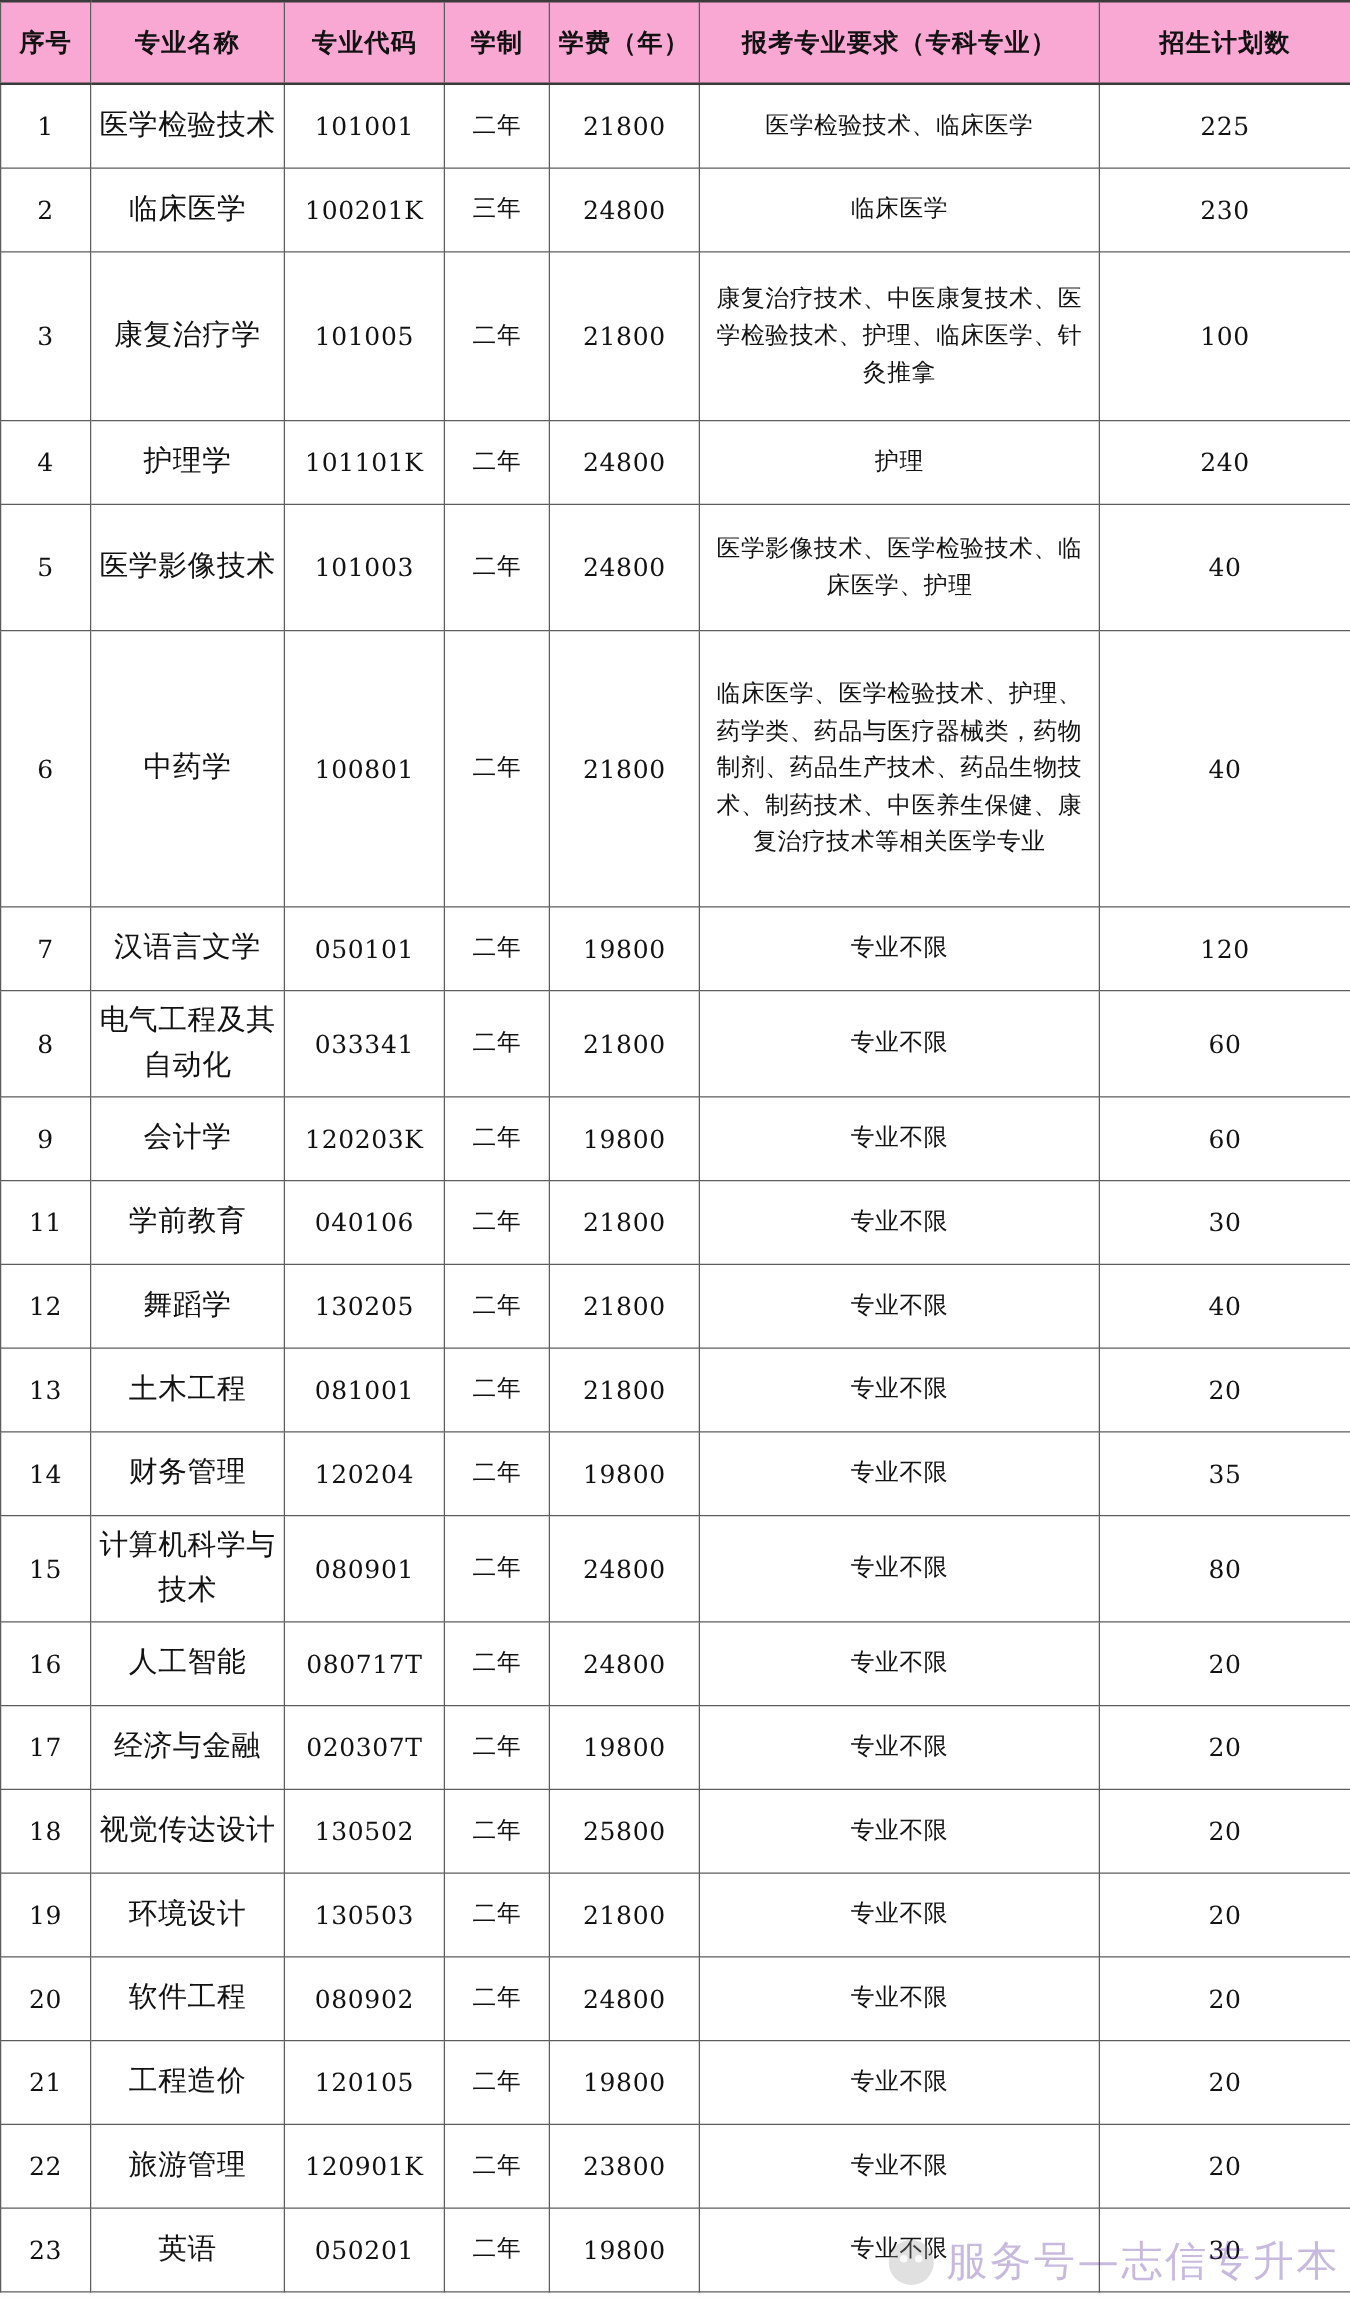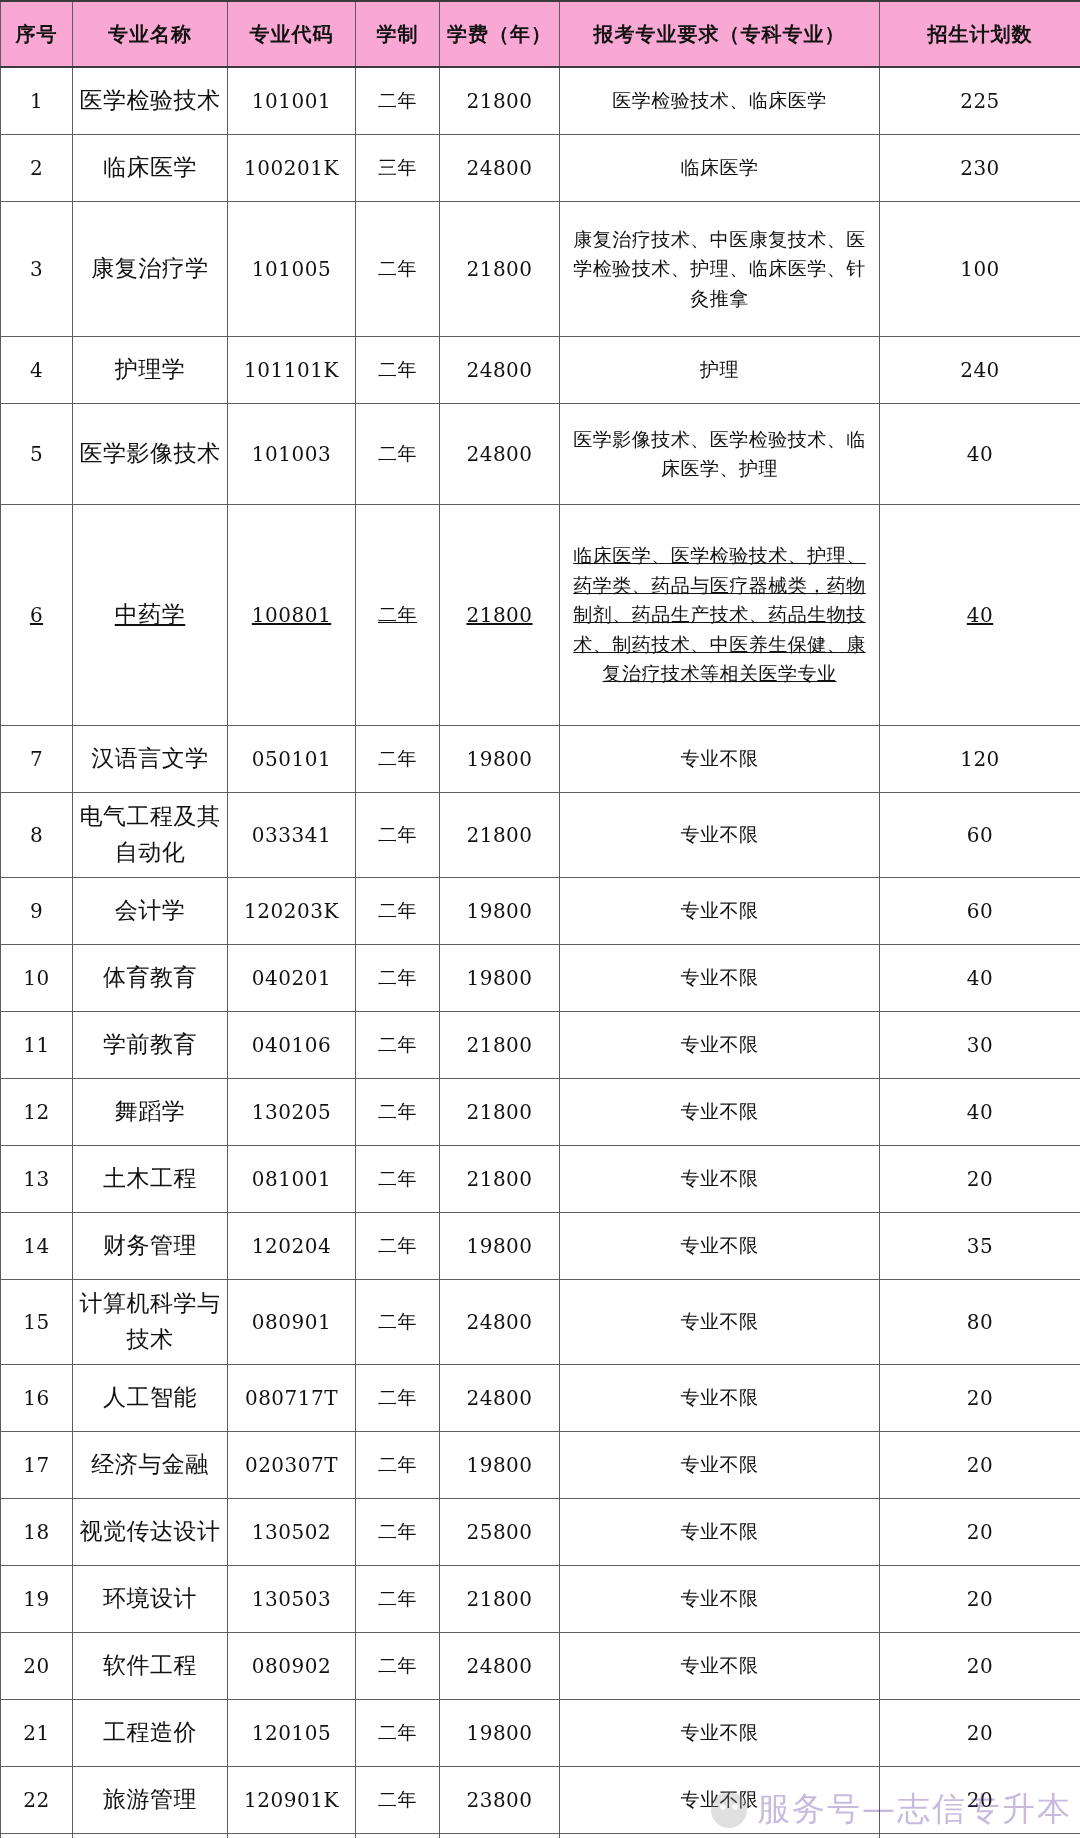--- a/index.html
+++ b/index.html
@@ -64,21 +64,21 @@
   td.req  { font-size: 19px; line-height: 1.62; }
   td.req-wide {
     font-size: 19px;
     letter-spacing: 1px;
   }
   tr.r1 td { height: 58px; }
   tr.r2 td { height: 58px; }
   tr.r3 td { height: 126px; }
   tr.r4 td { height: 58px; }
   tr.r5 td { height: 92px; }
-  tr.r6 td { height: 212px; text-decoration: underline; }
+  tr.r6 td { height: 212px; }
   tr.r7 td { height: 58px; }
   tr.r8 td { height: 76px; }
   tr.r9 td  { height: 58px; }
   tr.r10 td { height: 58px; }
   tr.r11 td { height: 58px; }
   tr.r12 td { height: 58px; }
   tr.r13 td { height: 58px; }
   tr.r14 td { height: 58px; }
   tr.r15 td { height: 76px; }
   tr.r16 td { height: 58px; margin-left: 20px; }
@@ -237,29 +237,20 @@
       <tr class="r9">
         <td class="num">9</td>
         <td class="name">会计学</td>
         <td class="code">120203K</td>
         <td class="len">二年</td>
         <td class="fee">19800</td>
         <td class="req">专业不限</td>
         <td class="plan">60</td>
       </tr>
 
-      <tr class="r10">
-        <td class="num">10</td>
-        <td class="name">体育教育</td>
-        <td class="code">040201</td>
-        <td class="len">二年</td>
-        <td class="fee">19800</td>
-        <td class="req">专业不限</td>
-        <td class="plan">40</td>
-      </tr>
 
       <tr class="r11">
         <td class="num">11</td>
         <td class="name">学前教育</td>
         <td class="code">040106</td>
         <td class="len">二年</td>
         <td class="fee">21800</td>
         <td class="req">专业不限</td>
         <td class="plan">30</td>
       </tr>

